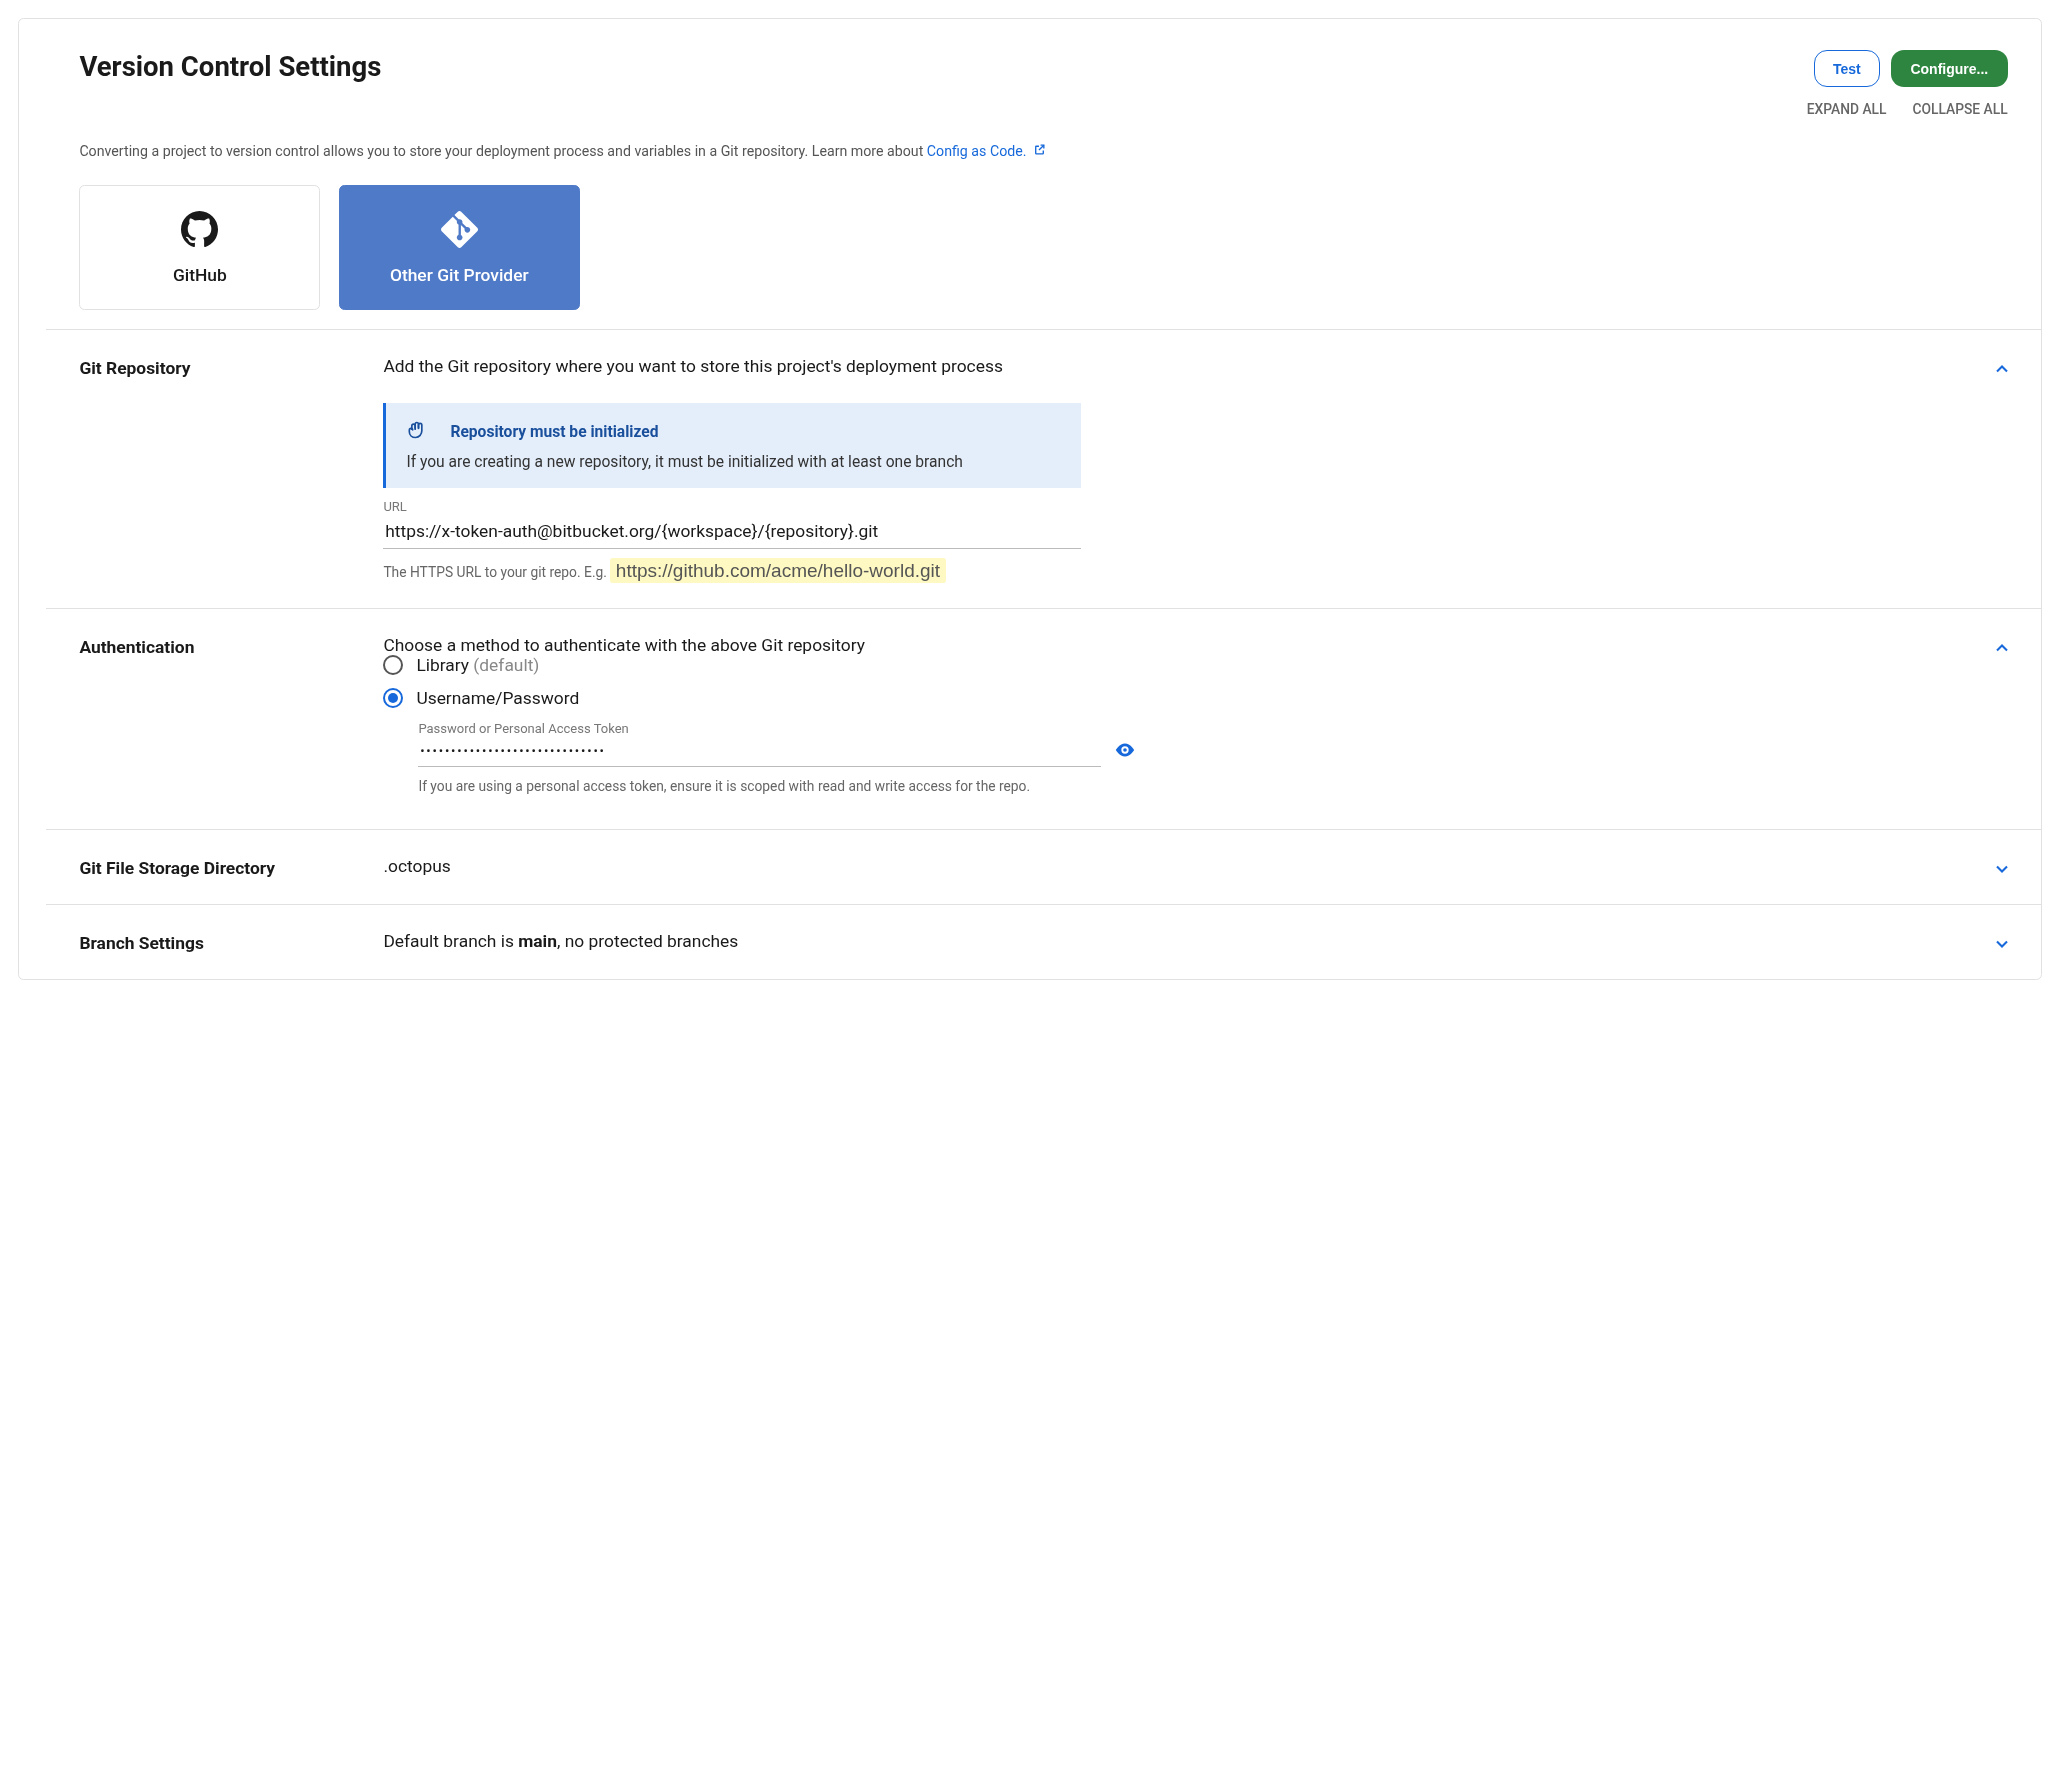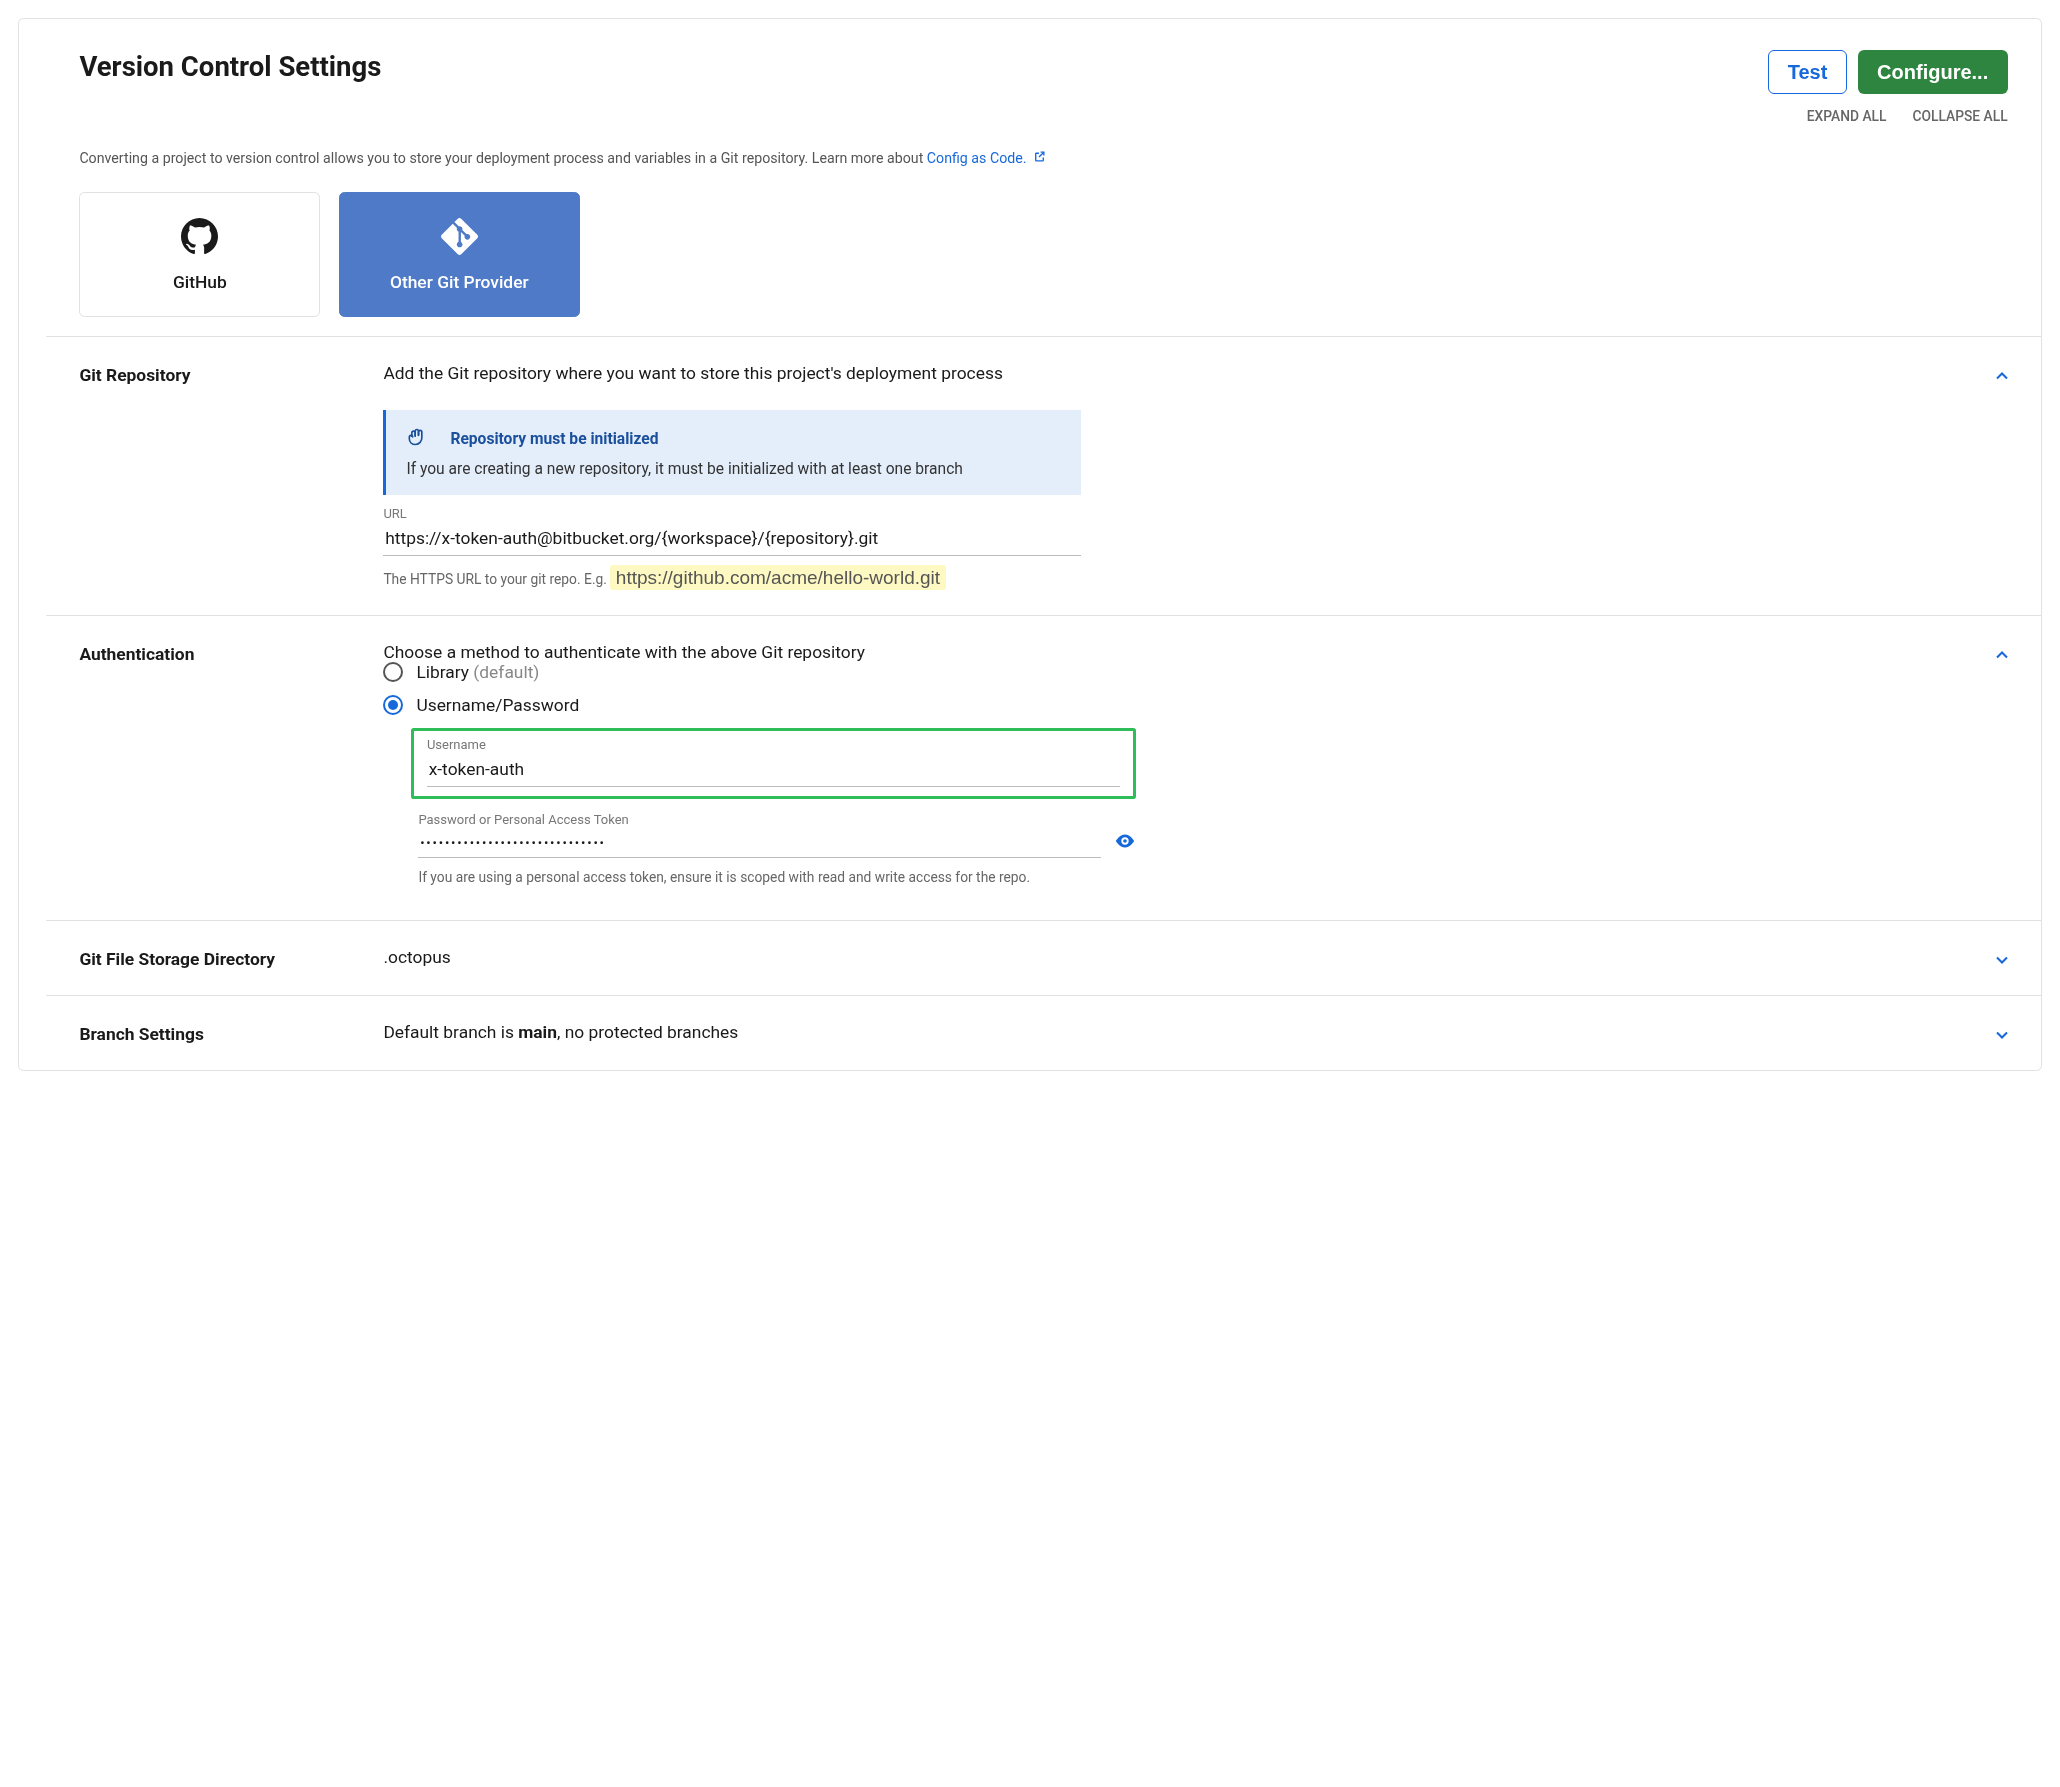--- a/index.html
+++ b/index.html
@@ -34,23 +34,23 @@
     display: flex;
     flex-direction: column;
     align-items: flex-end;
     gap: 14.7px;
   }
   .btn-row {
     display: flex;
     gap: 11px;
   }
   .btn {
-    border-radius: 6px;
+    border-radius: 13px;
     padding: 9.2px 18.4px;
-    font-size: 20px;
+    font-size: 14px;
     font-weight: 600;
     cursor: pointer;
     border: 0.9px solid transparent;
     background: none;
   }
   .btn-outline {
     border-color: #1769db;
     color: #1769db;
     background: #fff;
   }
@@ -331,24 +331,20 @@
       <div class="radio-group">
         <div class="radio-row">
           <span class="radio"></span>
           <span><span>Library</span><span class="muted"> (default)</span></span>
         </div>
         <div class="radio-row">
           <span class="radio selected"></span>
           <span>Username/Password</span>
         </div>
 
-        <div class="hl-box">
-          <div class="field-label">Username</div>
-          <input class="text-input" value="x-token-auth" style="">
-        </div>
 
         <div class="sub-field">
           <div class="field-label">Password or Personal Access Token</div>
           <div class="pwd-row">
             <input class="text-input" type="text" value="••••••••••••••••••••••••••••••" style="">
             <button class="eye-btn">
               <span>
                 <svg viewBox="0 0 24 24" fill="currentColor">
                     <path d="M12 5C6 5 2 12 2 12s4 7 10 7 10-7 10-7-4-7-10-7zm0 11a4 4 0 1 1 0-8 4 4 0 0 1 0 8zm0-6a2 2 0 1 0 0 4 2 2 0 0 0 0-4z"></path>
                   </svg>

